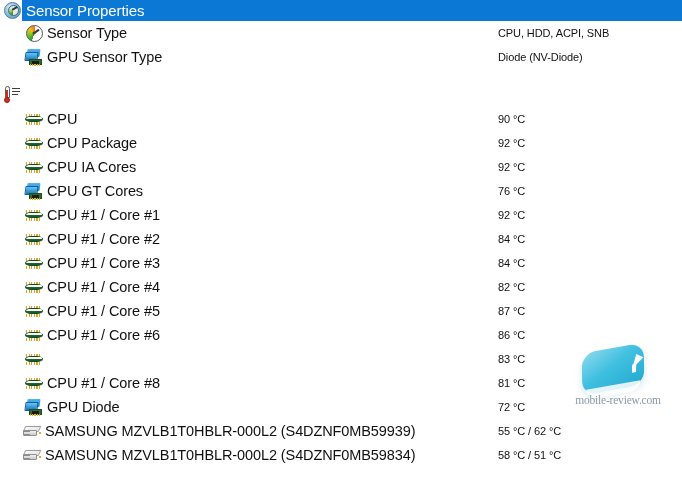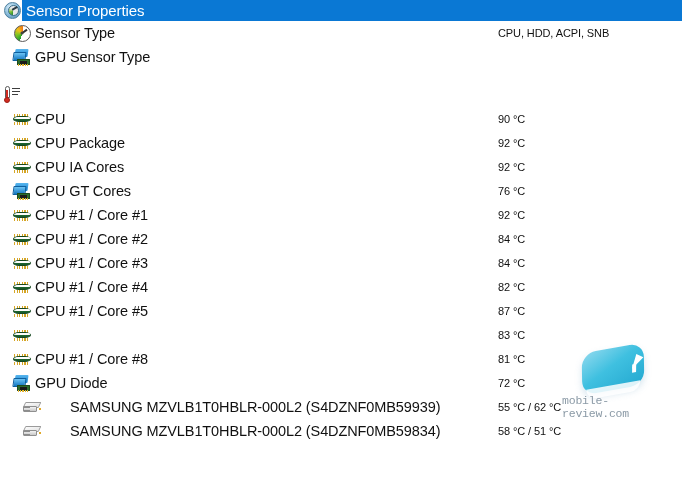--- a/index.html
+++ b/index.html
@@ -106,22 +106,22 @@
     position: relative;
   }
   .section-plain .hdr-text {
     font-size: 15px;
     line-height: 1;
     color: #111111;
     padding-left: 5px;
     letter-spacing: -0.1px;
   }
 
-  .indent-1 { padding-left: 12px; }
-  .indent-2 { padding-left: 22px; gap: 25px; }
+  .indent-1 { padding-left: 24px; }
+  .indent-2 { padding-left: 22px; }
 
   .spacer-gap { height: 14px; }
 
   
 
   
   .ico-gauge {
     width: 17px; height: 17px;
     border-radius: 50%;
     background:
@@ -386,22 +386,22 @@
     width: 4px;
     height: 8px;
     background: #ffffff;
     transform: rotate(-16deg);
   }
   #watermark .wm-text {
     position: absolute;
     left: 0;
     top: 46px;
     width: 112px;
-    text-align: left;
-    font-family: Liberation Mono, monospace;
+    text-align: center;
+    font-family: Liberation Serif, serif;
     font-size: 11.5px;
     color: #8b9aa6;
     letter-spacing: -0.2px;
   }
 </style>
 </head>
 <body>
 
 <div id="app">
 
@@ -424,20 +424,21 @@
   <div class="row indent-1">
     <div class="icon-cell">
       <div class="ico-gpu">
           <div class="scr-back"></div>
           <div class="scr-front"></div>
           <div class="card"></div>
           <div class="pins"></div>
         </div>
     </div>
     <div class="label">GPU Sensor Type</div>
+    <div class="value">Diode  (NV-Diode)</div>
   </div>
 
   <div class="spacer-gap"></div>
 
   <div class="section-plain">
     <div class="hdr-icon">
       <div class="ico-thermo">
           <div class="tube"></div>
           <div class="merc"></div>
           <div class="bulb"></div>
@@ -548,20 +549,31 @@
         <div class="ico-chip">
           <div class="pin-top"></div>
           <div class="pin-bot"></div>
           <div class="body"></div>
         </div>
       </div>
     <div class="label">CPU #1 / Core #5</div>
     <div class="value">87 °C</div>
   </div>
 
+  <div class="row indent-1">
+    <div class="icon-cell">
+        <div class="ico-chip">
+          <div class="pin-top"></div>
+          <div class="pin-bot"></div>
+          <div class="body"></div>
+        </div>
+      </div>
+    <div class="label">CPU #1 / Core #6</div>
+    <div class="value">86 °C</div>
+  </div>
 
   <div class="row indent-1">
     <div class="icon-cell">
         <div class="ico-chip">
           <div class="pin-top"></div>
           <div class="pin-bot"></div>
           <div class="body"></div>
         </div>
       </div>
     <div class="value">83 °C</div>

